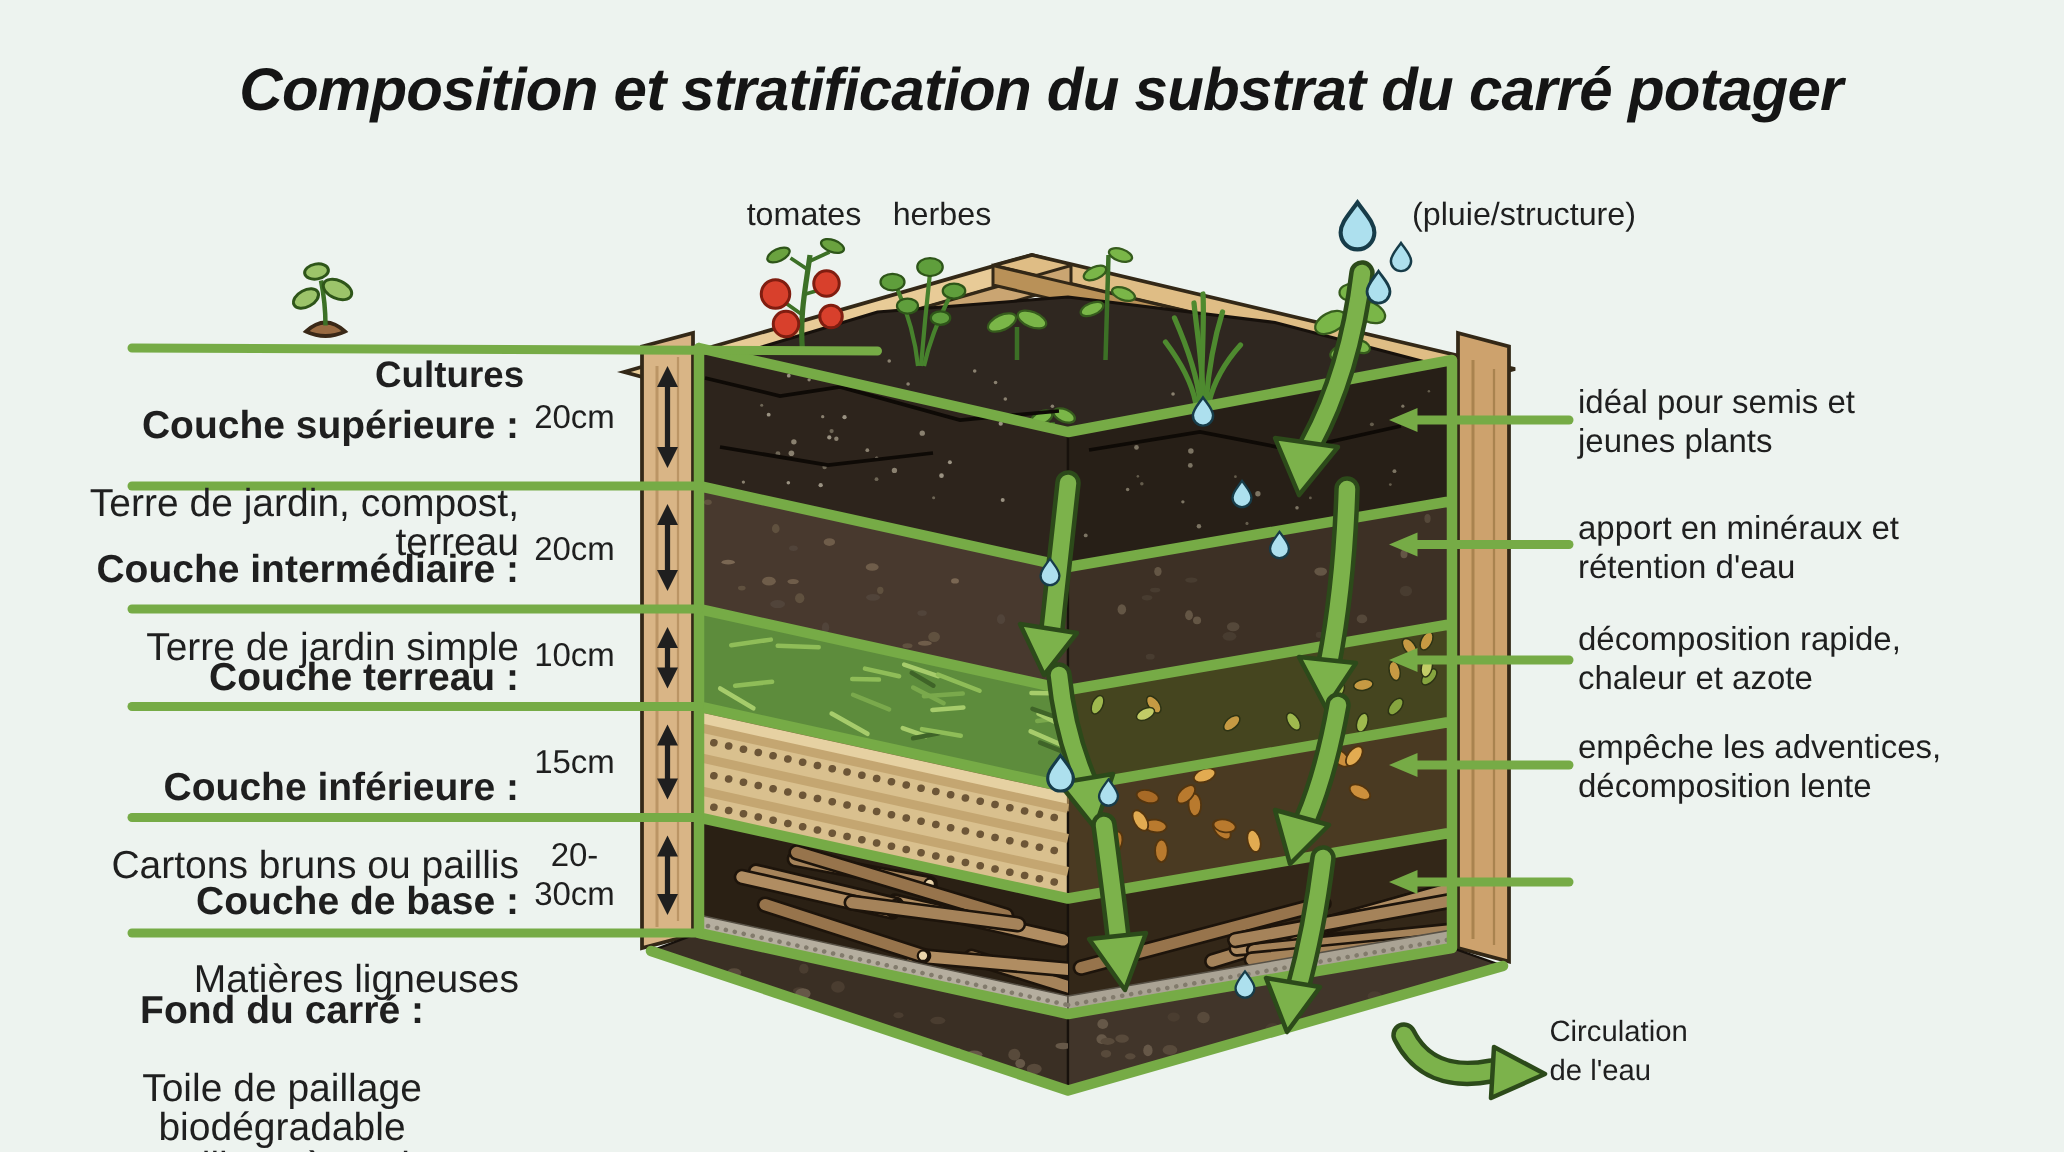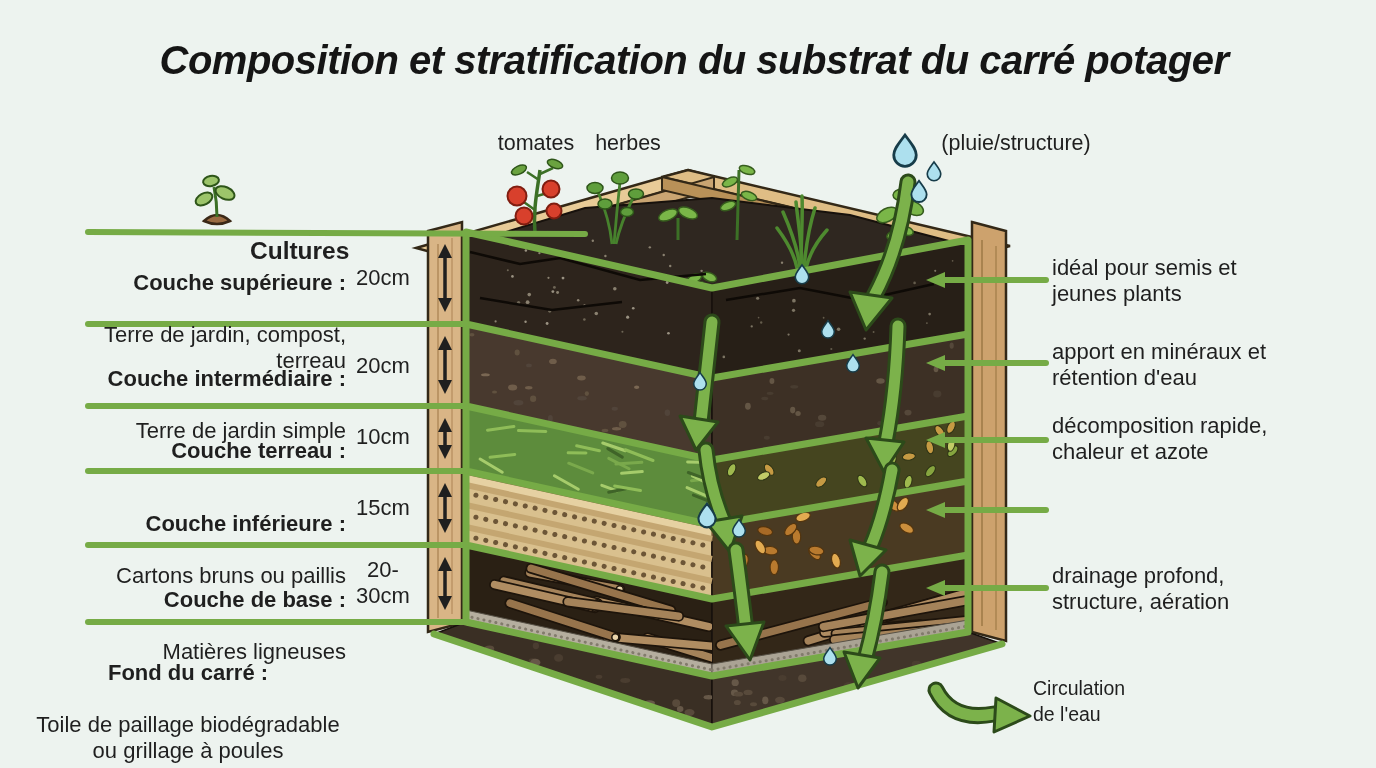--- a/index.html
+++ b/index.html
@@ -7,21 +7,21 @@
     position:relative;width:1376px;height:768px;overflow:hidden;
     background:#edf3ef;
     font-family:"Liberation Sans",sans-serif;
     color:#1f1f1f;
   }
   .abs{position:absolute;}
   .title{
     left:6px;top:38px;width:1376px;text-align:center;
     font-size:40px;font-weight:700;letter-spacing:-0.5px;color:#151515;font-style:italic;
   }
-  .llabel{left:30px;width:316px;text-align:right;font-size:22px;line-height:26px;white-space:pre-line;}
+  .llabel{left:30px;width:316px;text-align:right;font-size:26px;line-height:26px;white-space:pre-line;}
   .llabel .nm{font-weight:700;}
   .size{left:350px;width:66px;text-align:center;font-size:22px;line-height:26px;white-space:pre-line;}
   .note{left:1052px;width:300px;text-align:left;font-size:22px;line-height:26px;white-space:pre-line;}
   .toplab{font-size:21.5px;transform:translateX(-50%);white-space:nowrap;}
   .cultures{left:250px;top:193px;font-size:24.5px;font-weight:700;margin-top:44px;}
   .circ{left:1033px;top:675px;font-size:19.5px;line-height:26px;white-space:pre-line;}
   svg{display:block;}
   .bedsvg{left:0;top:0;}
 </style>
 </head>
@@ -551,18 +551,18 @@
   <div class="abs size" style="top:495px;">15cm</div>
   <div class="abs size" style="top:557px;">20-
 30cm</div>
 
   <div class="abs note" style="top:255px;">idéal pour semis et
 jeunes plants</div>
   <div class="abs note" style="top:339px;">apport en minéraux et
 rétention d'eau</div>
   <div class="abs note" style="top:413px;">décomposition rapide,
 chaleur et azote</div>
-  <div class="abs note" style="top:563px;">drainage profond,
-structure, aération</div>
+  <div class="abs note" style="top:485px;">empêche les adventices,
+décomposition lente</div>
 
   <div class="abs circ">Circulation
 de l'eau</div>
 </div>
 
 </body></html>

